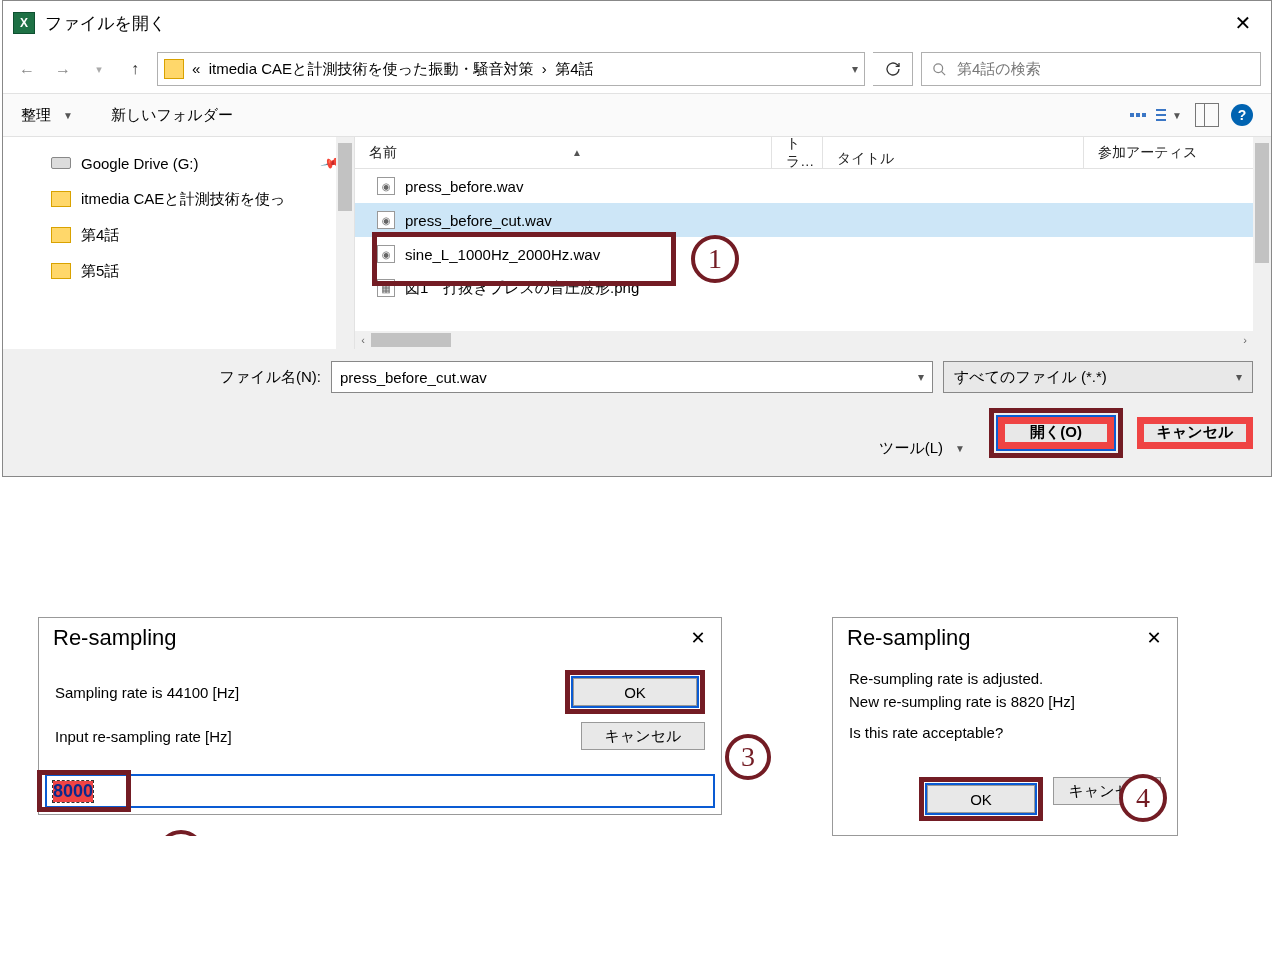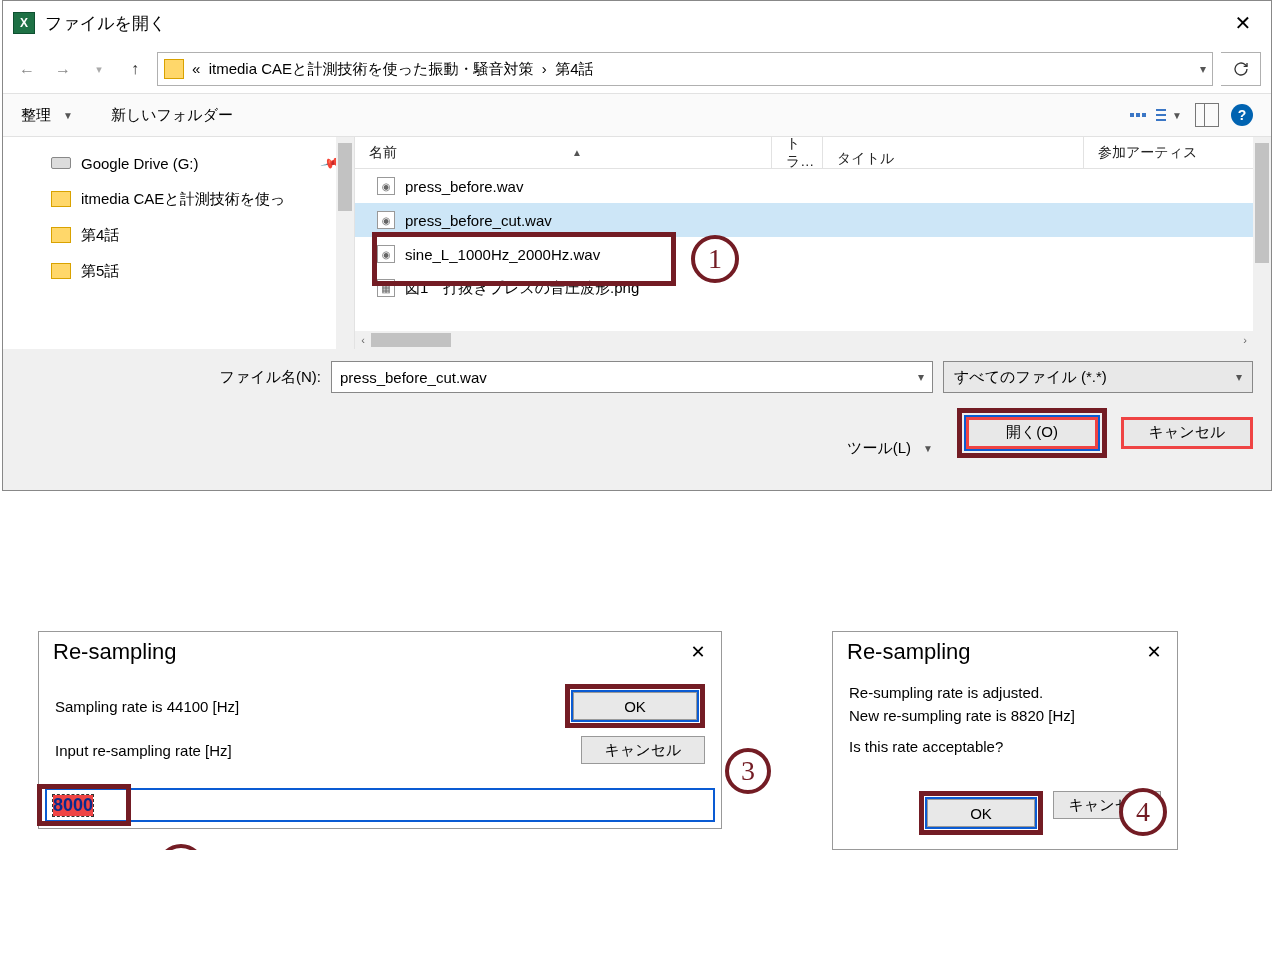--- a/index.html
+++ b/index.html
@@ -59,29 +59,29 @@
     .file-row.selected { background: #cde6f7; }
     .file-ic { width: 18px; height: 18px; border: 1px solid #999; background: #fff; position: relative; display:flex;align-items:center;justify-content:center;font-size:10px;color:#666;}
     .fl-scroll-right { position: absolute; right: 0; top: 0; bottom: 0; width: 18px; background: #f0f0f0; }
     .fl-scroll-right .thumb { position: absolute; top: 6px; left: 2px; right: 2px; height: 120px; background: #c2c2c2; }
     .fl-scroll-bottom { position: absolute; left: 0; right: 18px; bottom: 0; height: 18px; background: #f0f0f0; display:flex;align-items:center;}
     .fl-scroll-bottom .lar{width:16px;text-align:center;color:#666;font-size:11px;}
     .fl-scroll-bottom .track{flex:1;position:relative;height:100%;}
     .fl-scroll-bottom .thumb { position: absolute; left: 0; top: 2px; bottom: 2px; width: 80px; background: #c2c2c2; }
     .fl-scroll-bottom .rar{width:16px;text-align:center;color:#666;font-size:11px;}
 
-    .bottom-area { background: #f0f0f0; padding: 12px 18px 32px 18px; }
+    .bottom-area { background: #f0f0f0; padding: 12px 18px 18px 18px; }
     .fn-row { display: flex; align-items: center; gap: 10px; margin-bottom: 14px; }
     .fn-label { width: 300px; text-align: right; }
     .fn-input { flex: 1; border: 1px solid #888; background: #fff; height: 32px; display: flex; align-items: center; padding: 0 8px; justify-content: space-between; }
     .fn-drop { color: #555; font-size: 12px; }
     .filter-sel { width: 310px; border: 1px solid #888; background: #e8e8e8; height: 32px; display: flex; align-items: center; padding: 0 10px; justify-content: space-between; }
     .btn-row { display: flex; justify-content: flex-end; align-items: center; gap: 14px; }
     .tools-lbl { margin-right: 4px; }
-    .btn { width: 132px; height: 32px; border: 3px solid #ef4444; background: #e8e8e8; display: flex; align-items: center; justify-content: center; }
+    .btn { width: 116px; height: 32px; border: 7px solid #ef4444; background: #e8e8e8; display: flex; align-items: center; justify-content: center; font-weight: bold; }
 
     
     .hl-box { border: 5px solid #731c24; position: absolute; pointer-events: none; }
     .hl1 { left: 369px; top: 231px; width: 304px; height: 54px; }
     .hl-open { border: 5px solid #731c24; }
     .blue-inset { border: 2px solid #0a5bd3; }
     .circ { position: absolute; width: 48px; height: 48px; border: 4px solid #731c24; border-radius: 50%; display: flex; align-items: center; justify-content: center; font-size: 28px; color: #731c24; font-family: Georgia, serif; background: #fff; }
     .circ1 { left: 688px; top: 234px; }
 
     
@@ -134,20 +134,27 @@
         <span>第4話</span>
       </span>
       <span class="addr-chev">▾</span>
     </div>
     <div class="refresh-cell">
       <svg width="16" height="16" viewBox="0 0 24 24" fill="none" stroke="#333" stroke-width="2">
           <path d="M21 12a9 9 0 1 1-3-6.7L21 8"></path>
           <path d="M21 3v5h-5"></path>
         </svg>
     </div>
+    <div class="search-box">
+      <svg width="15" height="15" viewBox="0 0 24 24" fill="none" stroke="#888" stroke-width="2">
+          <circle cx="10" cy="10" r="7"></circle>
+          <path d="M21 21l-6-6"></path>
+        </svg>
+      <span>第4話の検索</span>
+    </div>
   </div>
 
   <div class="toolbar-row">
     <div style="display:flex;align-items:center;gap:6px;margin-right:38px;">
       <span class="lbl">整理</span>
         <span class="drop">▼</span>
     </div>
     <div>
       <span>新しいフォルダー</span>
     </div>

